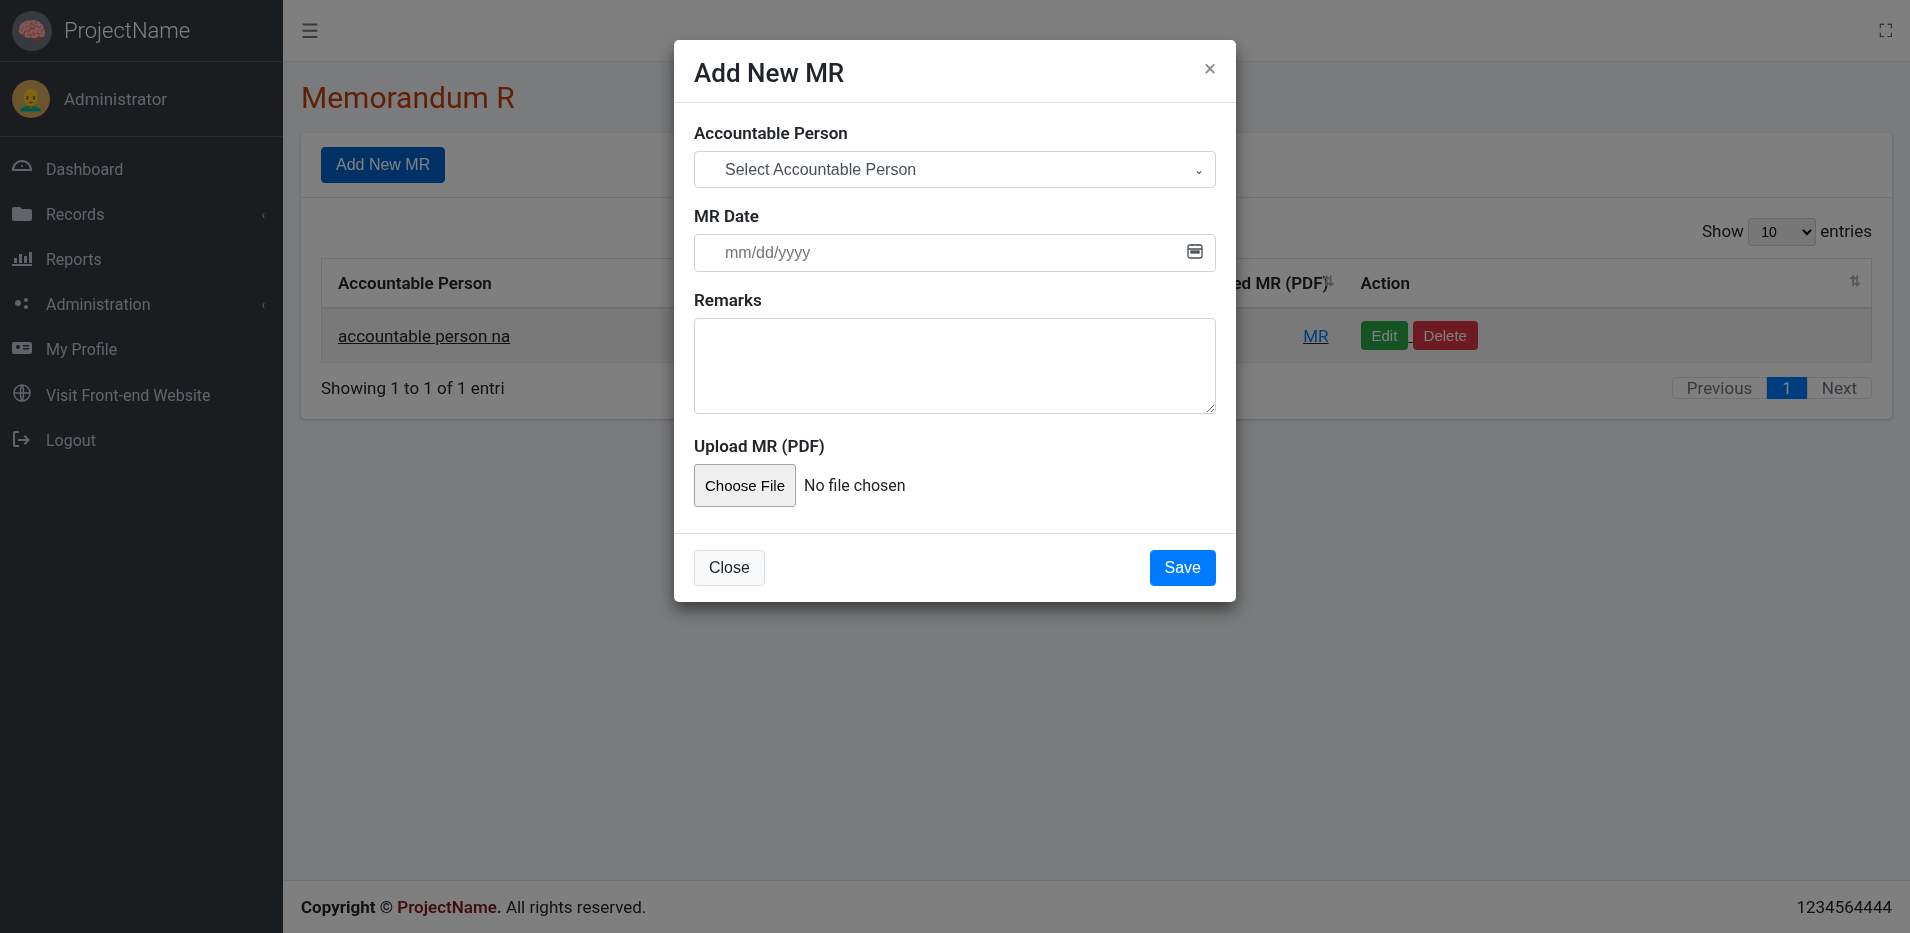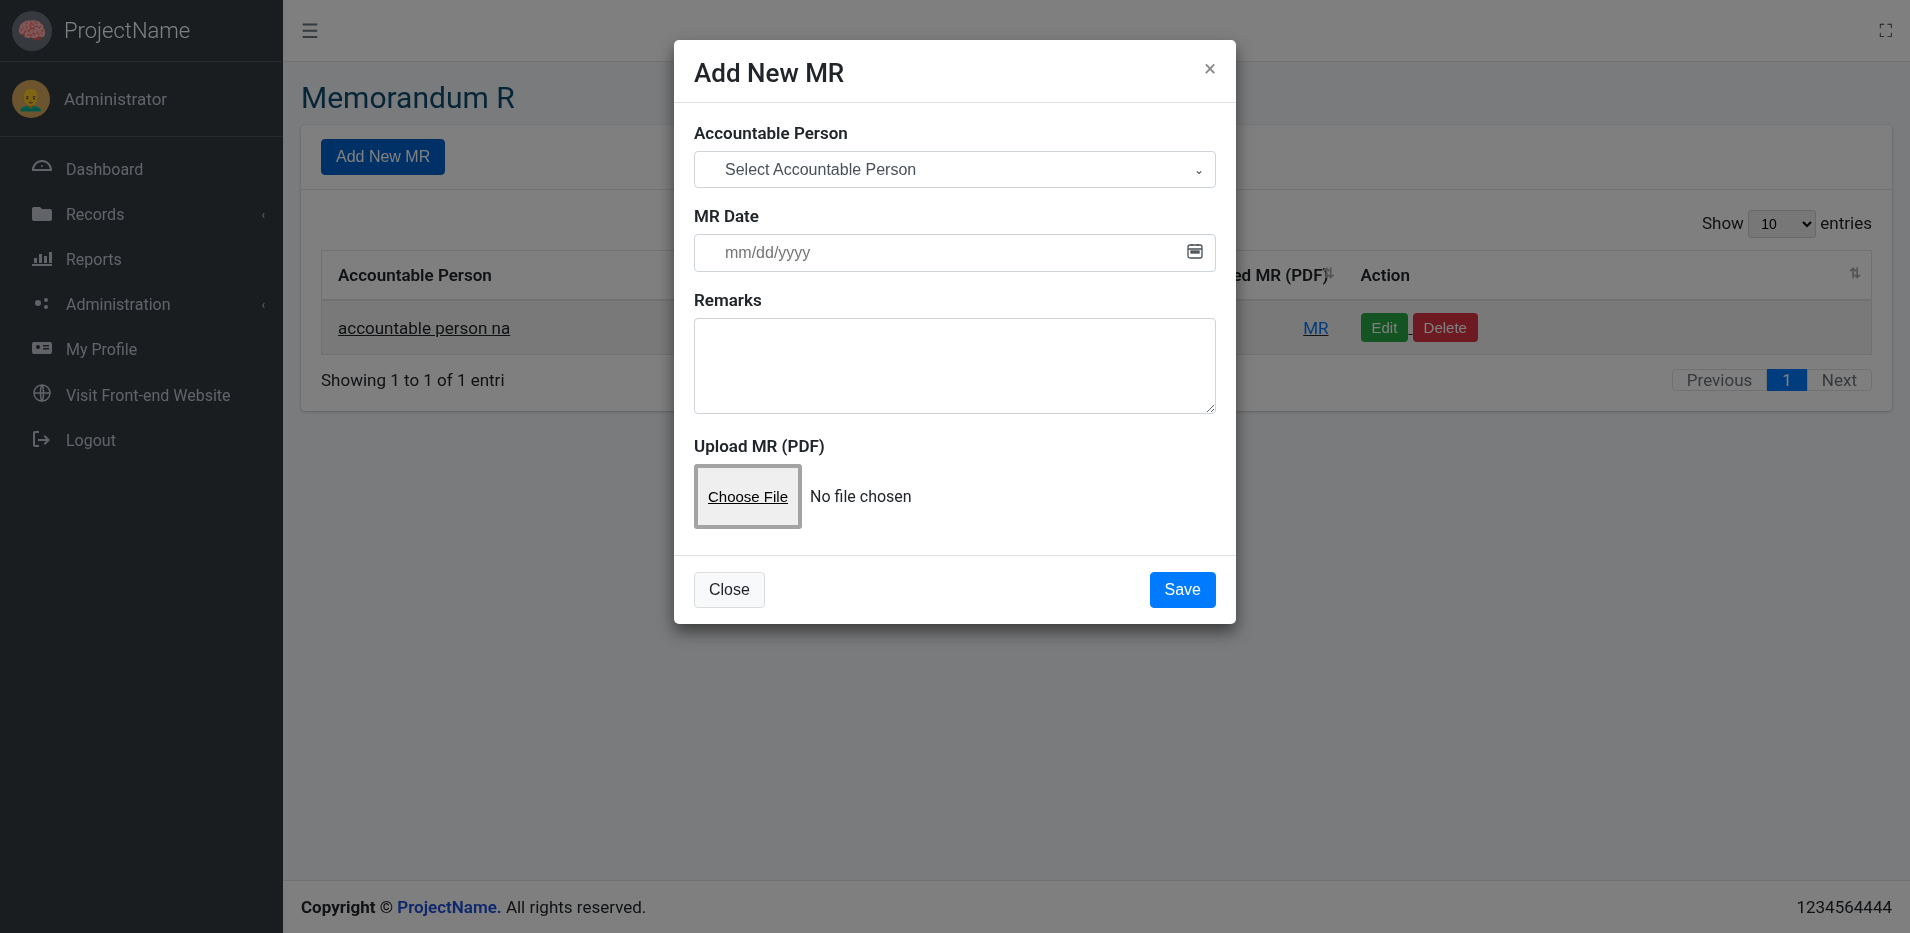--- a/index.html
+++ b/index.html
@@ -59,21 +59,21 @@
   align-items: center;
   justify-content: center;
   margin-right: 14px;
   font-size: 22px;
 }
 .username { color: #c2c7d0; font-size: 17px; }
 .nav { list-style: none; padding: 10px 0; }
 .nav-item {
   display: flex;
   align-items: center;
-  padding: 12px 30px;
+  padding: 12px 10px;
   color: #c2c7d0;
   cursor: pointer;
   position: relative;
 }
 .nav-icon {
   width: 24px;
   margin-right: 12px;
   text-align: center;
   font-size: 18px;
   color: #c2c7d0;
@@ -105,22 +105,22 @@
 }
 .hamburger { font-size: 20px; color: #6c757d; cursor: pointer; }
 .expand-icon { font-size: 18px; color: #343a40; cursor: pointer; }
 .content {
   flex: 1;
   padding: 18px;
 }
 .page-title {
   font-size: 30px;
   font-weight: 400;
-  margin-bottom: 10px;
-  color: #0c4a6e;
+  margin-bottom: 18px;
+  color: #c2410c;
 }
 .card {
   background: #fff;
   border-radius: 4px;
   box-shadow: 0 0 1px rgba(0,0,0,.125),0 1px 3px rgba(0,0,0,.2);
 }
 .card-header {
   padding: 14px 20px;
   border-bottom: 1px solid rgba(0,0,0,.1);
 }
@@ -208,21 +208,21 @@
 
 .footer {
   background: #fff;
   border-top: 1px solid #dee2e6;
   padding: 16px 18px;
   display: flex;
   justify-content: space-between;
   font-size: 17px;
   color: #212529;
 }
-.footer a { color: #1d4ed8; font-weight: 600; text-decoration: none; }
+.footer a { color: #7f1d1d; font-weight: 600; text-decoration: none; }
 
 
 .overlay {
   position: absolute;
   inset: 0;
   background: rgba(0,0,0,.5);
 }
 .modal {
   position: absolute;
   left: 50%;
@@ -286,27 +286,26 @@
   right: 12px;
   top: 50%;
   transform: translateY(-50%);
   font-size: 16px;
   color: #495057;
   pointer-events: none;
 }
 textarea.form-control { height: 96px; resize: both; }
 .file-row { display: flex; align-items: center; gap: 8px; }
 .file-btn {
-  padding: 20px 10px;
-  border: 4px solid #a3a3a3;
+  padding: 12px 10px;
+  border: 1px solid #a3a3a3;
   background: #efefef;
   border-radius: 3px;
   font-size: 15px;
   cursor: pointer;
-  text-decoration: underline;
 }
 .file-text { font-size: 16px; }
 .modal-footer {
   display: flex;
   justify-content: space-between;
   padding: 16px 20px;
   border-top: 1px solid #dee2e6;
 }
 </style>
 </head>

